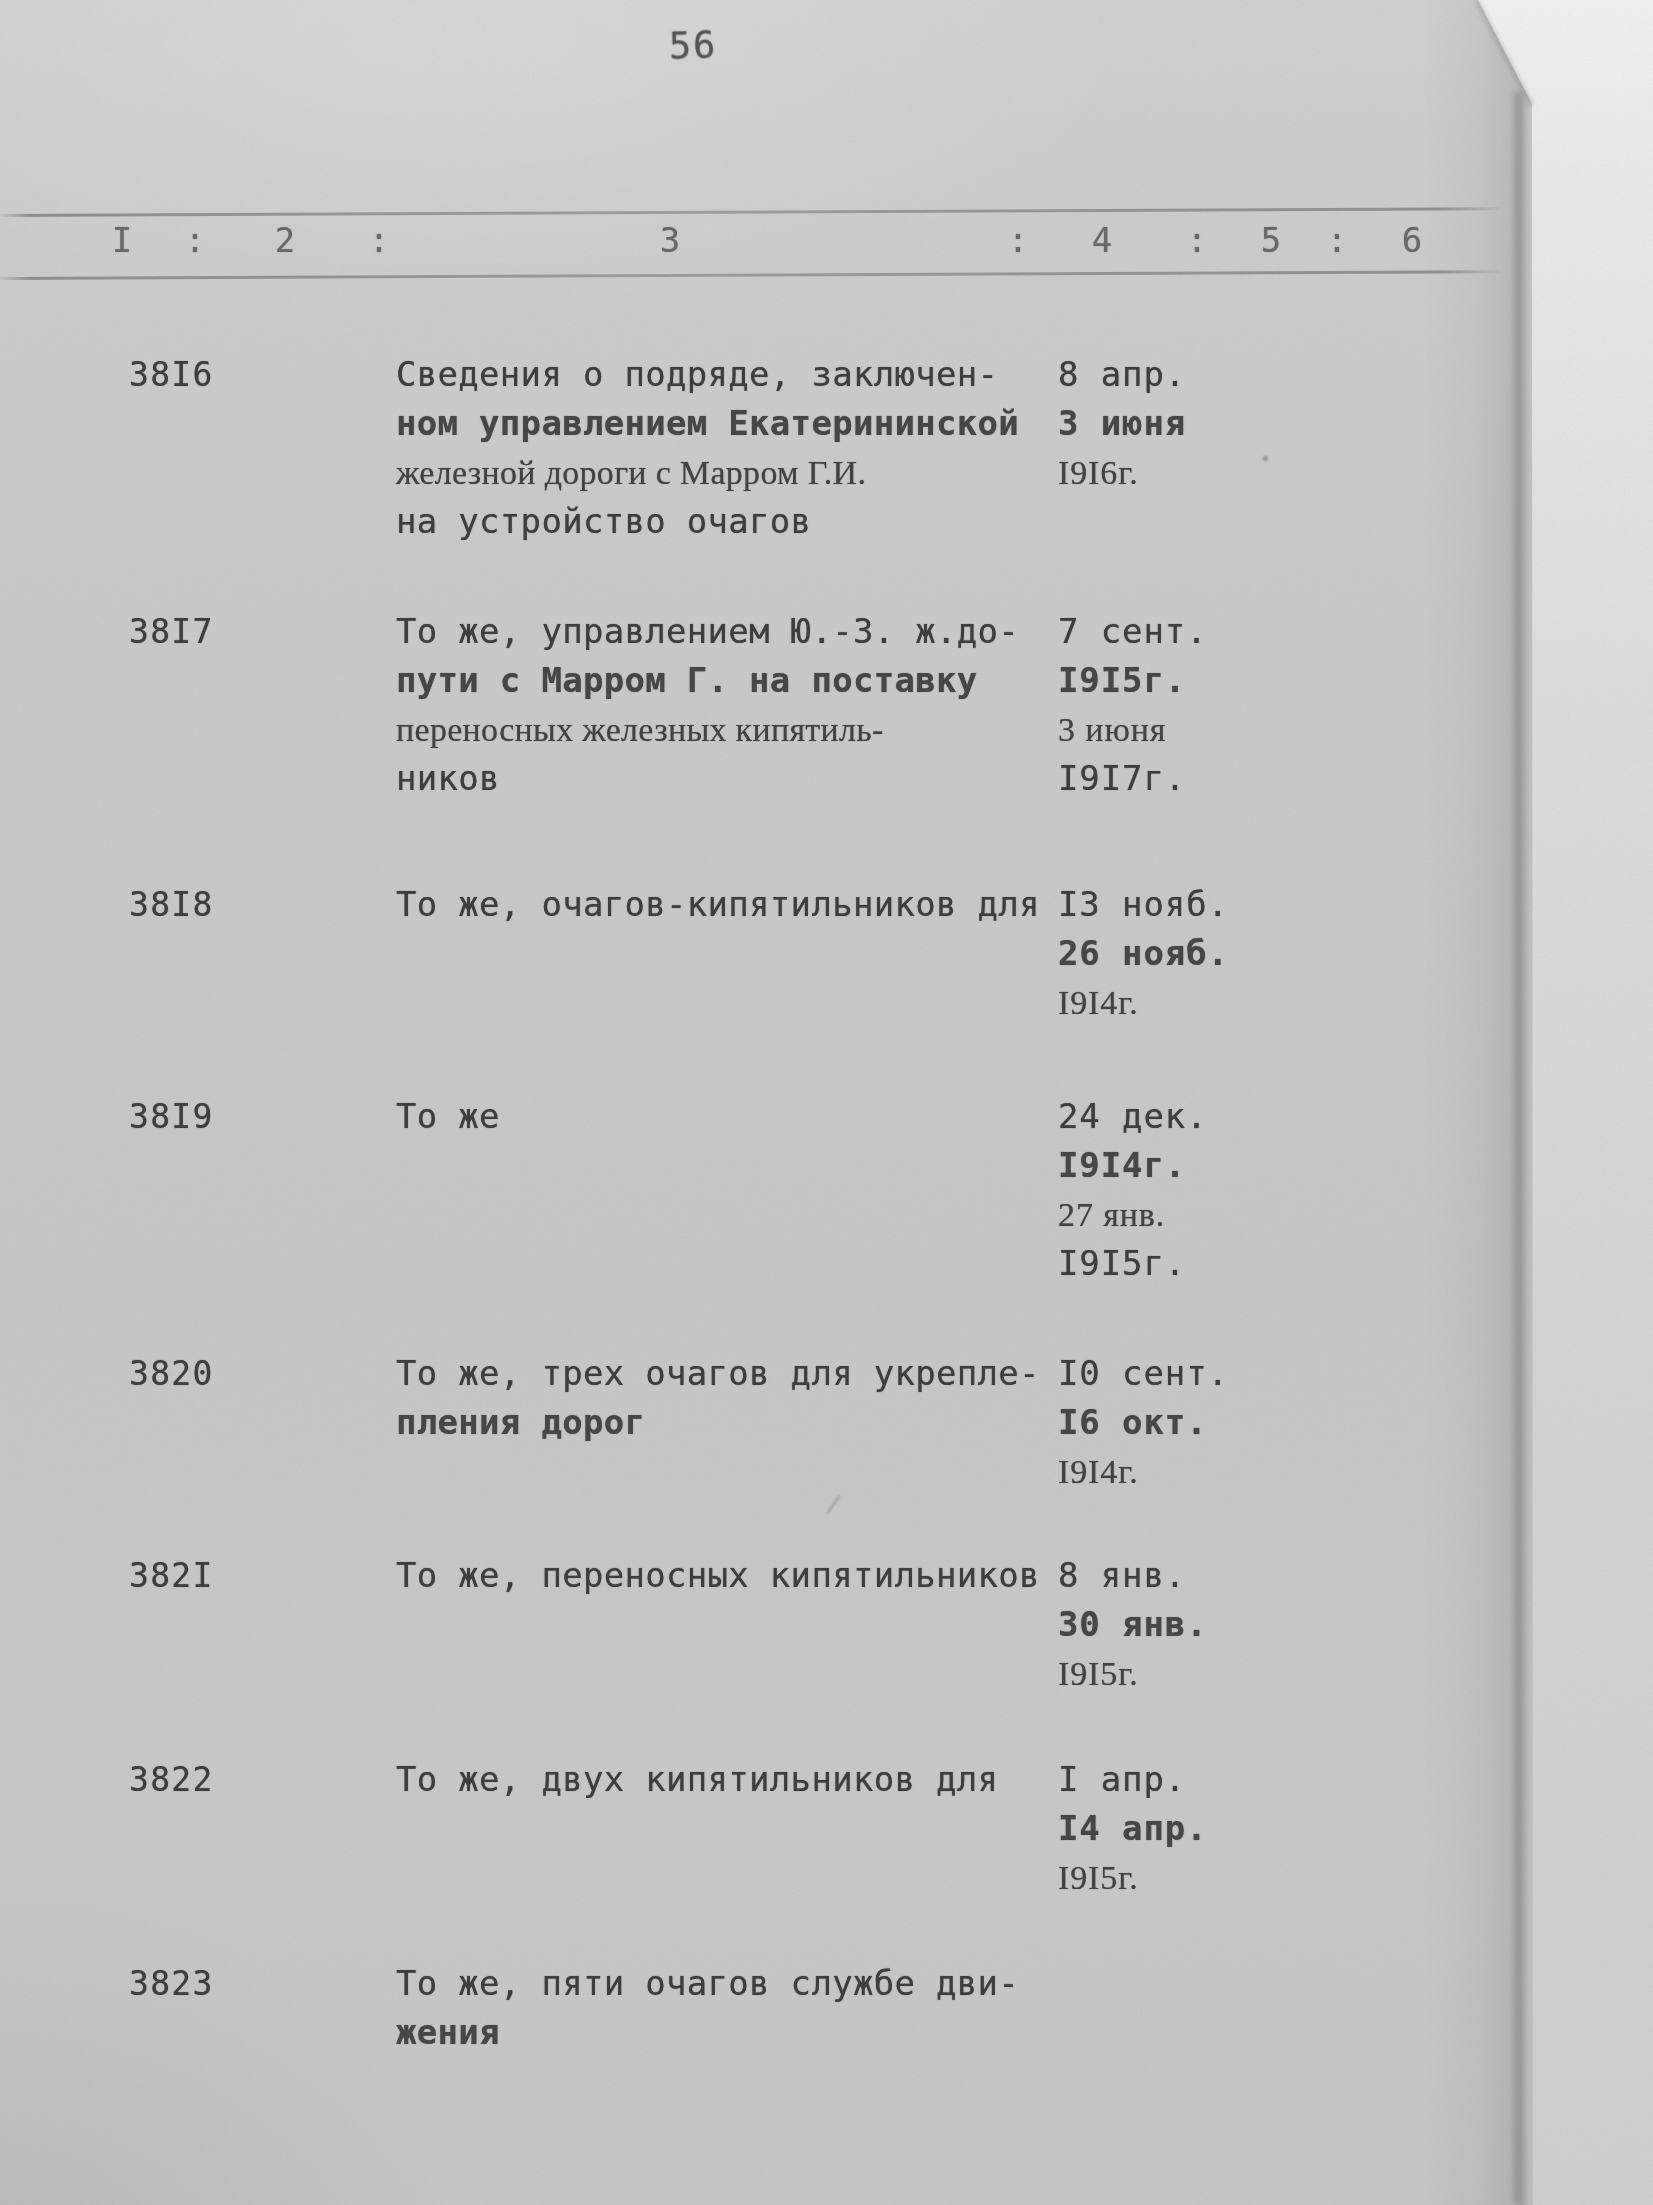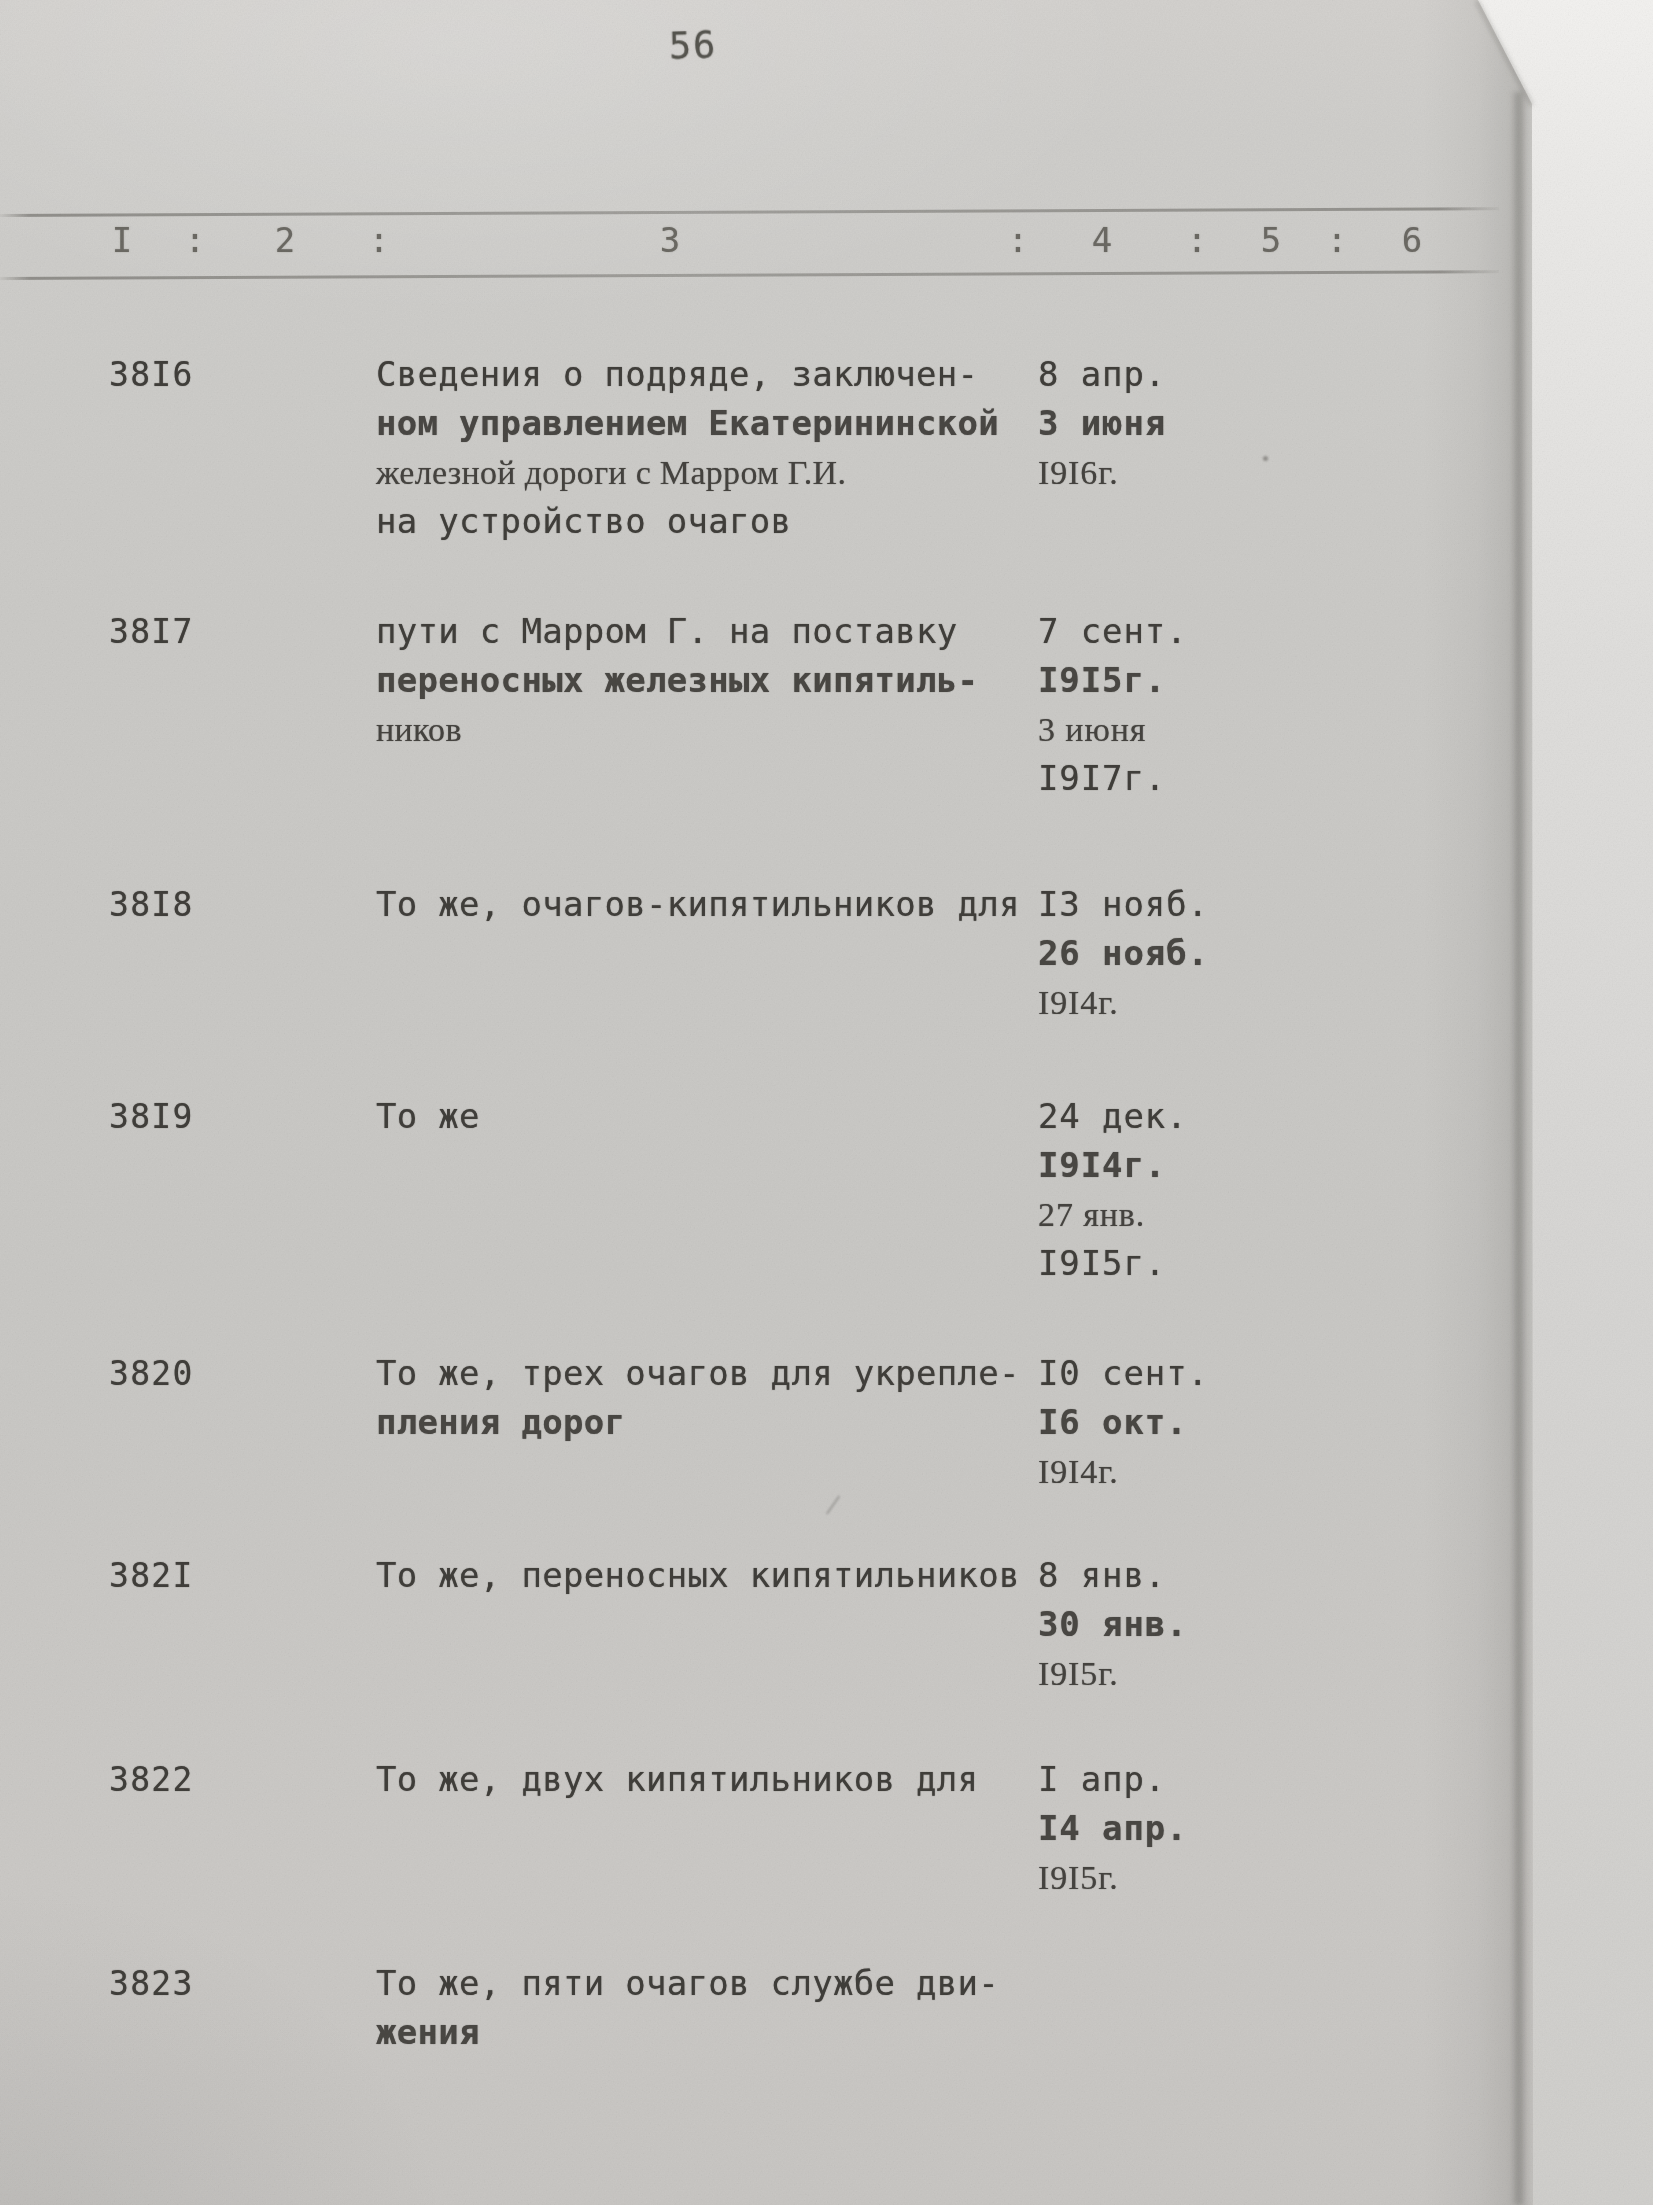--- a/index.html
+++ b/index.html
@@ -33,20 +33,21 @@
   .bevel-shadow{
     position:absolute;left:1478px;top:0;width:118px;height:3.4px;
     background:rgba(108,106,102,.45);filter:blur(2.6px);
     transform-origin:0 0;transform:rotate(62.3deg);
   }
   
   .typed{
     color:#403e3a;
     filter:blur(0.4px);
     text-shadow:0 0 1.1px rgba(64,62,58,.72);
+    margin-left:20px;
   }
   .page-number{
     position:absolute;left:669px;top:24px;
     font-size:37px;letter-spacing:1.7px;color:#56554f;
     filter:blur(0.5px);text-shadow:0 0 1.4px rgba(86,85,79,.6);
     transform:rotate(-1.6deg);
   }
   .rule{
     position:absolute;left:0;width:1499px;height:2.6px;
     transform-origin:0 50%;transform:rotate(-0.26deg);
@@ -125,20 +126,21 @@
           </div>
           <div class="col-dates">
             <div class="line typed">8 апр.</div>
             <div class="line typed">3 июня</div>
             <div class="line typed">I9I6г.</div>
           </div>
         </div>
         <div class="entry" style="top: 607px;">
           <div class="entry-num typed">38I7</div>
           <div class="col-desc">
+            <div class="line typed">То же, управлением Ю.-З. ж.до-</div>
             <div class="line typed">пути с Марром Г. на поставку</div>
             <div class="line typed">переносных железных кипятиль-</div>
             <div class="line typed">ников</div>
           </div>
           <div class="col-dates">
             <div class="line typed">7 сент.</div>
             <div class="line typed">I9I5г.</div>
             <div class="line typed">3 июня</div>
             <div class="line typed">I9I7г.</div>
           </div>

